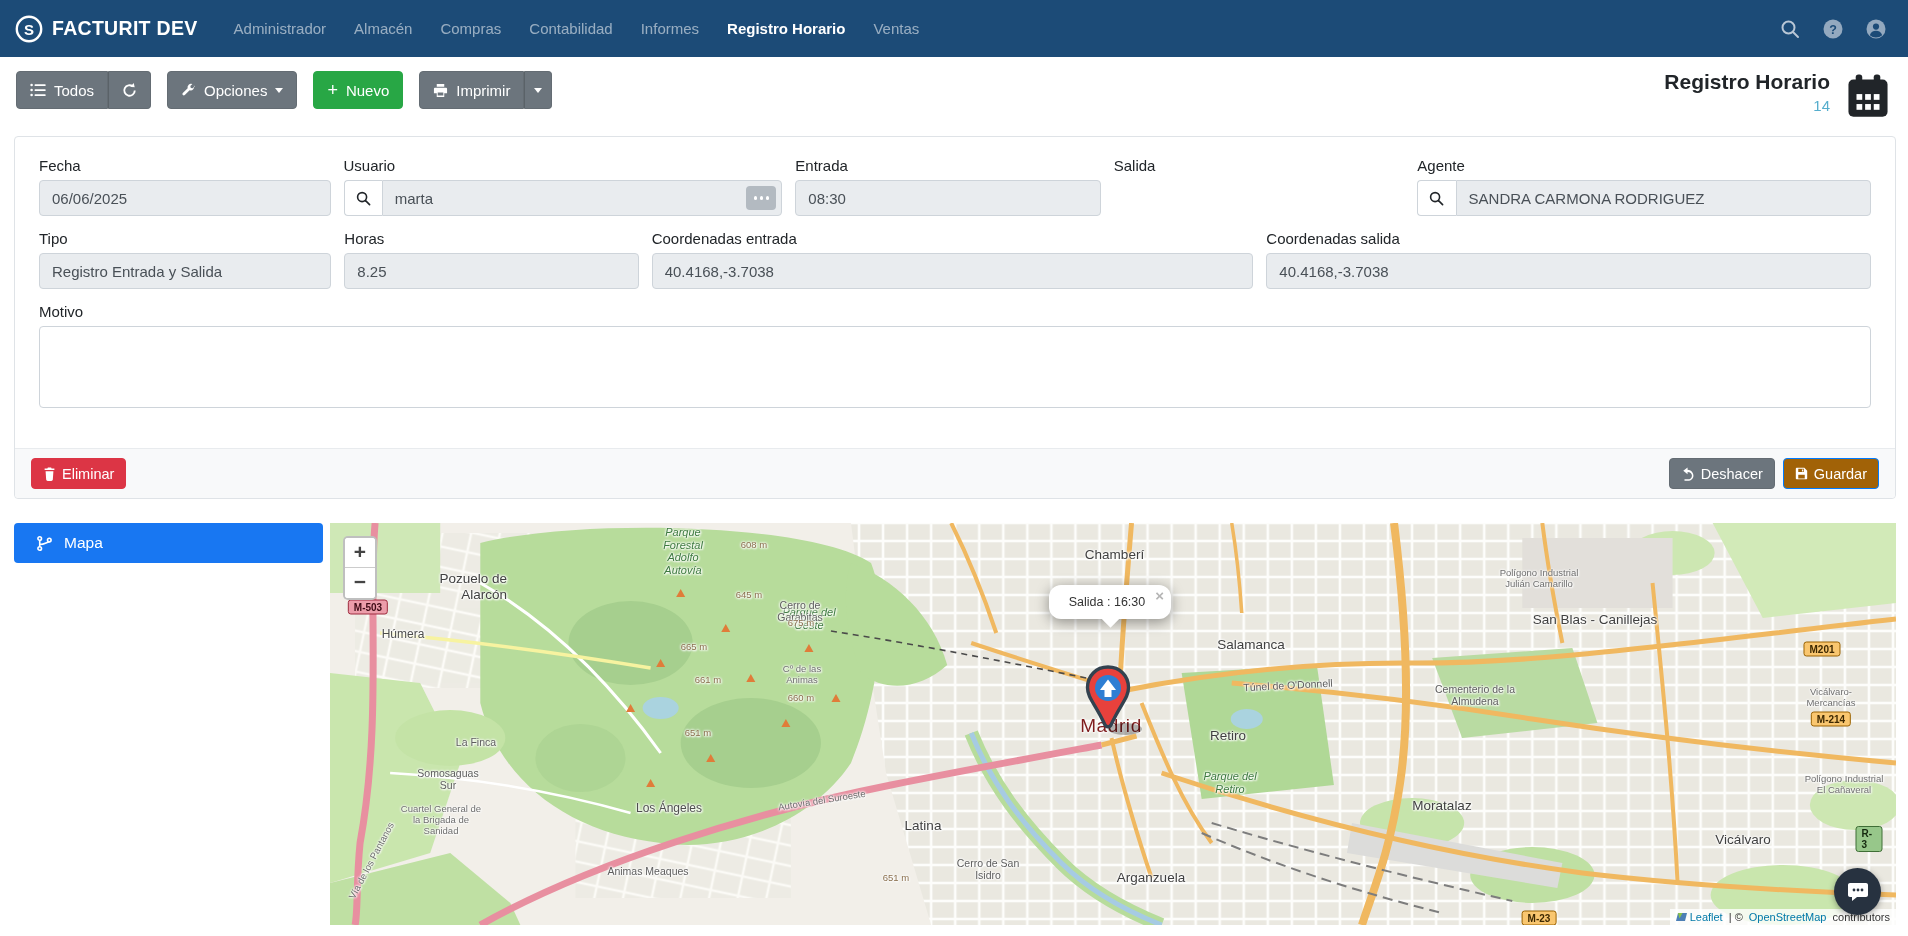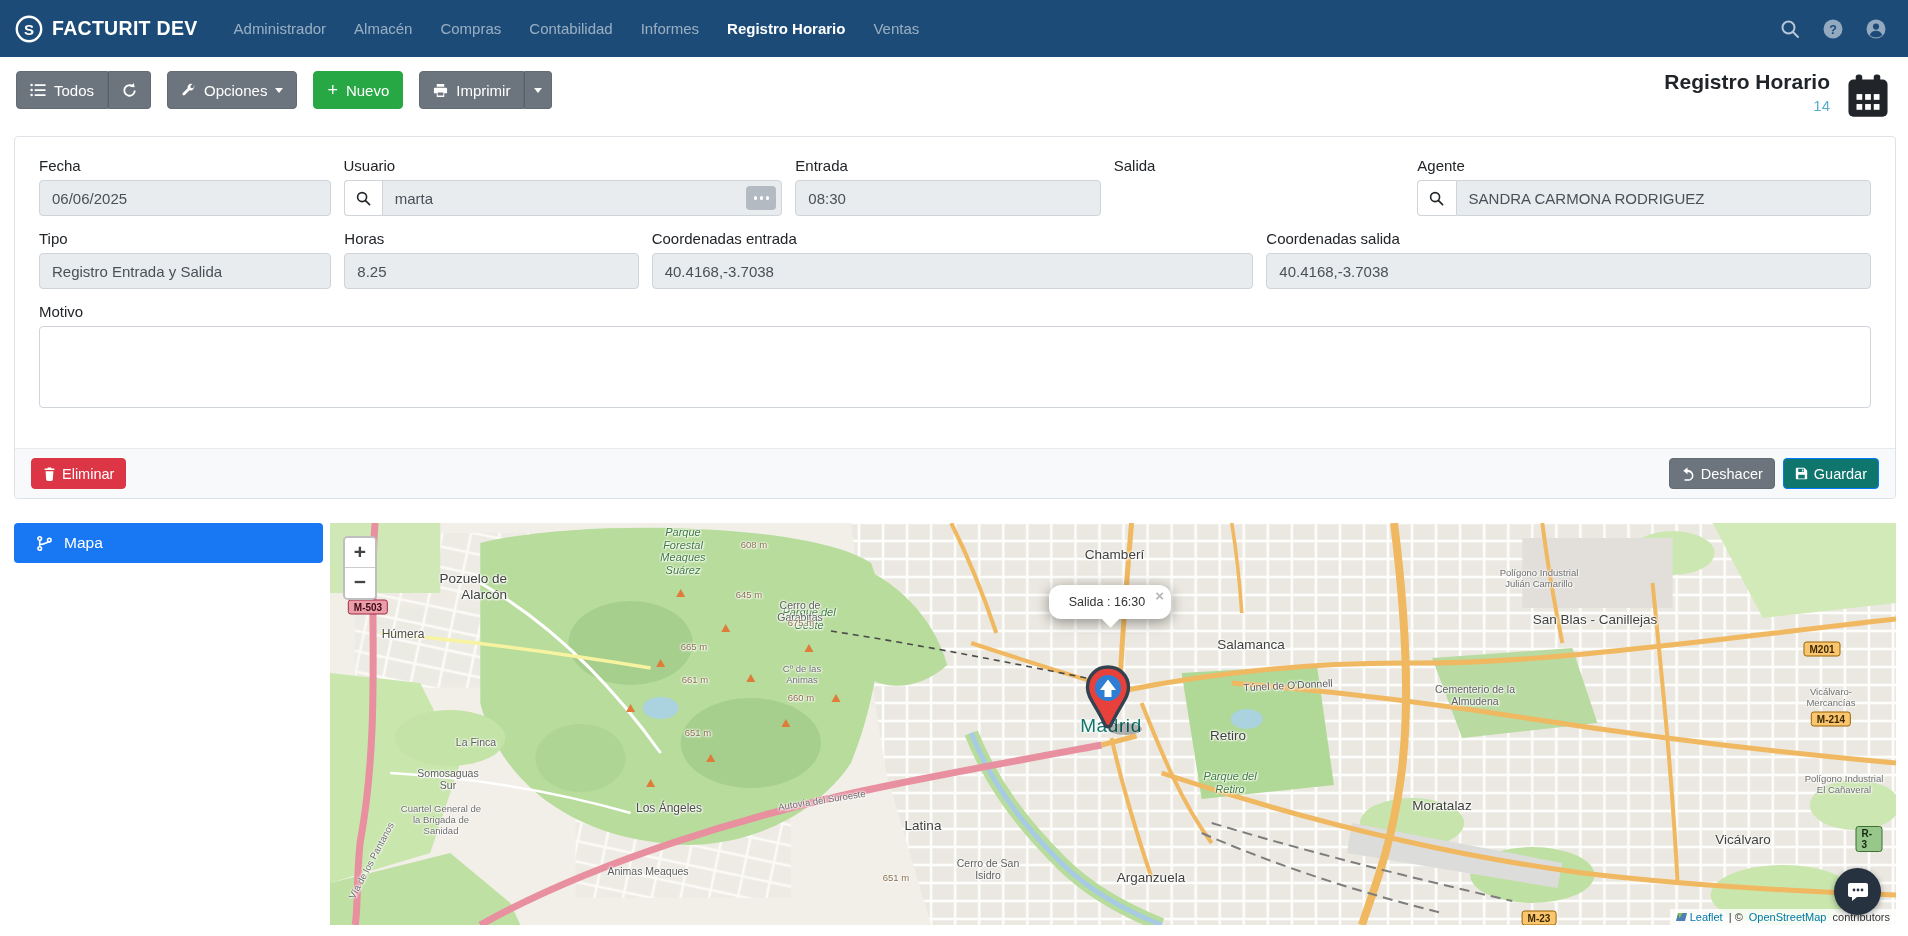--- a/index.html
+++ b/index.html
@@ -50,35 +50,35 @@
   .igroup .form-control { border-radius:0 4px 4px 0; }
   .dots-btn { position:absolute; right:6px; top:50%; transform:translateY(-50%); width:30px; height:24px;
      background:#b3bac1; border:none; border-radius:4px; display:flex; align-items:center; justify-content:center; gap:2.5px; cursor:pointer; }
   .dots-btn i { width:3.5px; height:3.5px; background:#fff; border-radius:50%; }
   .motivo-group { margin-bottom:0; }
   textarea.form-control { height:82px; background:#fff; resize:none; padding:8px 12px; }
   .card-footer { margin-top:18px; background:#f8f9fa; border-top:1px solid #e8ebee;
      border-radius:0 0 4px 4px; padding:9px 16px; display:flex; align-items:center; }
   .btn-sm { height:31px; font-size:14.5px; padding:0 11px; gap:6px; }
   .btn-danger { background:#dc3545; border-color:#dc3545; }
-  .btn-primary { background:#0f766e; border-color:#007bff; }
+  .btn-primary { background:#a16207; border-color:#007bff; }
   .footer-right { margin-left:auto; display:flex; gap:8px; }
 
   
   .map-row { margin:24px 12px 0 14px; display:flex; gap:7px; align-items:flex-start; }
   .btn-mapa { width:309px; height:40px; background:#1877f2; border:none; border-radius:4px; color:#fff;
      font-size:15.5px; display:flex; align-items:center; gap:11px; padding-left:22px; cursor:pointer;
      font-family:"Liberation Sans",sans-serif; }
   .map-wrap { position:relative; flex:1; height:402px; overflow:hidden; background:#f2efe9; }
   .map-svg { position:absolute; inset:0; width:100%; height:100%; }
 
   .map-label { position:absolute; transform:translate(-50%,-50%); font-size:12px; color:#3a3a3a;
      white-space:nowrap; pointer-events:none; z-index:2; line-height:1.15;
      text-shadow:0 0 3px #fff,0 0 3px #fff,0 0 2px #fff,1px 1px 2px #fff; }
-  .city { font-size:19px; color:#0f766e; letter-spacing:.6px; }
+  .city { font-size:19px; color:#7f1d1d; letter-spacing:.6px; }
   .district { font-size:13.5px; color:#404040; }
   .suburb { font-size:12px; color:#4e4e4e; }
   .small { font-size:10.5px; color:#5d5d5d; }
   .tiny { font-size:9.5px; color:#6e6e6e; }
   .elev { font-size:9.5px; color:#8a6f4d; }
   .park { font-style:italic; color:#3d7a3f; font-size:11px; }
   .wrap { white-space:normal; text-align:center; }
   .w60{width:60px} .w64{width:64px} .w70{width:70px} .w80{width:80px} .w84{width:84px} .w90{width:90px}
   .rot2 { transform:translate(-50%,-50%) rotate(-3deg); }
   .rotA { transform:translate(-50%,-50%) rotate(-9deg); }
@@ -452,31 +452,31 @@
         <span class="map-label district" style="left: 593px; top: 303px;">Latina</span>
         <span class="map-label small wrap w70" style="left: 658px; top: 346px;">Cerro de San Isidro</span>
         <span class="map-label district" style="left: 821px; top: 355px;">Arganzuela</span>
         <span class="map-label district" style="left: 1112px; top: 283px;">Moratalaz</span>
         <span class="map-label district" style="left: 1413px; top: 317px;">Vicálvaro</span>
         <span class="map-label district" style="left: 1265px; top: 97px;">San Blas - Canillejas</span>
         <span class="map-label tiny wrap w90" style="left: 1209px; top: 56px;">Polígono Industrial Julián Camarillo</span>
         <span class="map-label small wrap w84" style="left: 1145px; top: 172px;">Cementerio de la Almudena</span>
         <span class="map-label tiny wrap w70" style="left: 1501px; top: 175px;">Vicálvaro-Mercancías</span>
         <span class="map-label small rot2" style="left: 958px; top: 162px;">Túnel de O'Donnell</span>
-        <span class="map-label park wrap w64" style="left: 353px; top: 28px;">Parque Forestal Meaques Suárez</span>
+        <span class="map-label park wrap w64" style="left: 353px; top: 28px;">Parque Forestal Adolfo Autovía</span>
         <span class="map-label small wrap w64" style="left: 470px; top: 88px;">Cerro de Garabitas</span>
         <span class="map-label tiny wrap w60" style="left: 472px; top: 152px;">Cº de las Animas</span>
         <span class="map-label tiny wrap w80" style="left: 1514px; top: 262px;">Polígono Industrial El Cañaveral</span>
         <span class="map-label tiny rotA" style="left: 492px; top: 278px;">Autovía del Suroeste</span>
         <span class="map-label tiny rotB" style="left: 42px; top: 338px;">Vía de los Pantanos</span>
         <span class="map-label elev" style="left: 424px; top: 22px;">608 m</span>
         <span class="map-label elev" style="left: 419px; top: 72px;">645 m</span>
         <span class="map-label elev" style="left: 471px; top: 100px;">675 m</span>
         <span class="map-label elev" style="left: 364px; top: 124px;">665 m</span>
-        <span class="map-label elev" style="left: 365px; top: 157px;">661 m</span>
+        <span class="map-label elev" style="left: 378px; top: 157px;">661 m</span>
         <span class="map-label elev" style="left: 471px; top: 175px;">660 m</span>
         <span class="map-label elev" style="left: 368px; top: 210px;">651 m</span>
         <span class="map-label elev" style="left: 566px; top: 355px;">651 m</span>
       </div>
 
     <div>
 
     <span class="shield sh-pink" style="left: 38px; top: 84px;">M-503</span>
         <span class="shield sh-orange" style="left: 1492px; top: 126px;">M201</span>
         <span class="shield sh-orange" style="left: 1485px; top: 196px; margin-left: 16px;">M-214</span>

